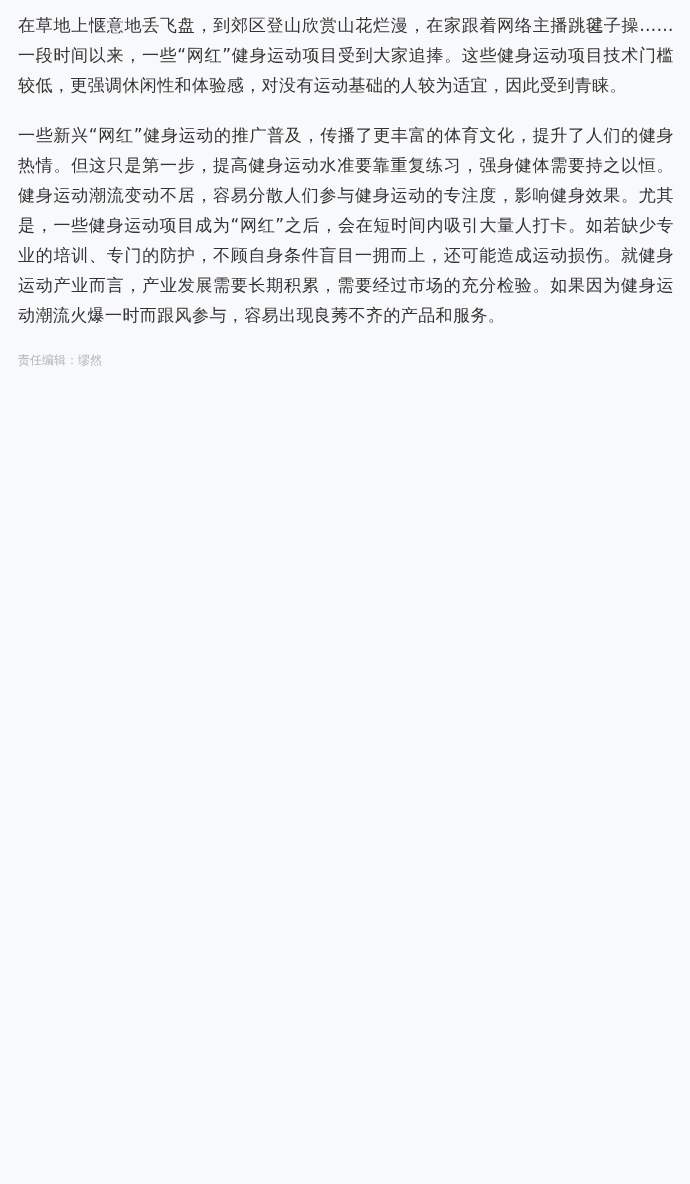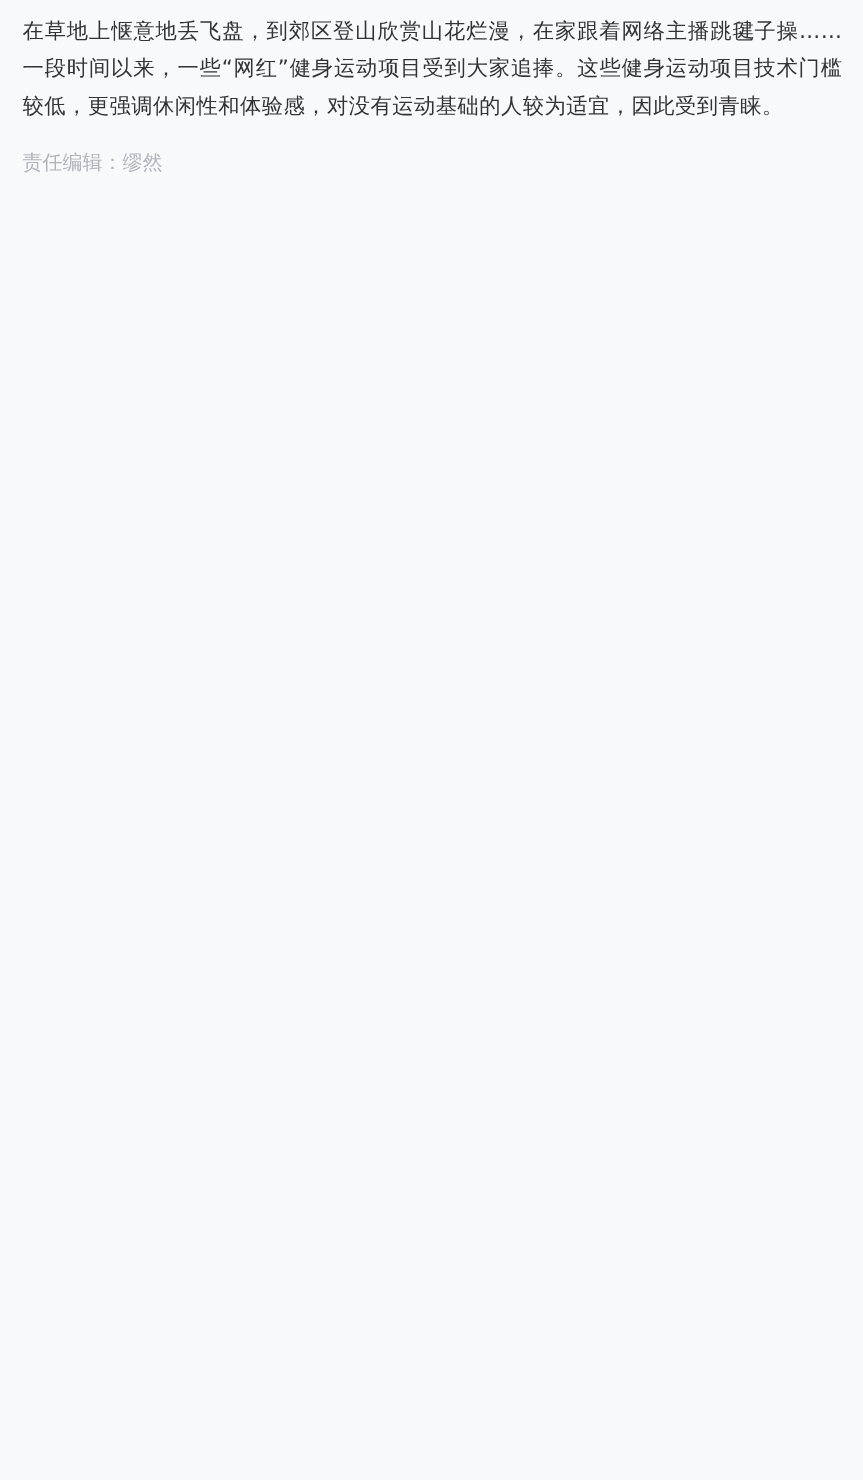--- a/index.html
+++ b/index.html
@@ -23,24 +23,25 @@
       letter-spacing: 0.4px;
     }
     .article p {
       margin: 0 0 20px 0;
       text-align: justify;
       word-break: break-all;
     }
     .editor {
       margin-top: 2px;
       color: #b0b4ba;
-      font-size: 16px;
+      font-size: 12px;
       line-height: 20px;
       letter-spacing: 0;
     }
   </style>
 </head>
 <body>
 
 <div class="article">
   <p>在草地上惬意地丢飞盘，到郊区登山欣赏山花烂漫，在家跟着网络主播跳毽子操……一段时间以来，一些“网红”健身运动项目受到大家追捧。这些健身运动项目技术门槛较低，更强调休闲性和体验感，对没有运动基础的人较为适宜，因此受到青睐。</p>
+  <p>一些新兴“网红”健身运动的推广普及，传播了更丰富的体育文化，提升了人们的健身热情。但这只是第一步，提高健身运动水准要靠重复练习，强身健体需要持之以恒。健身运动潮流变动不居，容易分散人们参与健身运动的专注度，影响健身效果。尤其是，一些健身运动项目成为“网红”之后，会在短时间内吸引大量人打卡。如若缺少专业的培训、专门的防护，不顾自身条件盲目一拥而上，还可能造成运动损伤。就健身运动产业而言，产业发展需要长期积累，需要经过市场的充分检验。如果因为健身运动潮流火爆一时而跟风参与，容易出现良莠不齐的产品和服务。</p>
   <div class="editor">责任编辑：缪然</div>
 </div>
 
 </body></html>

